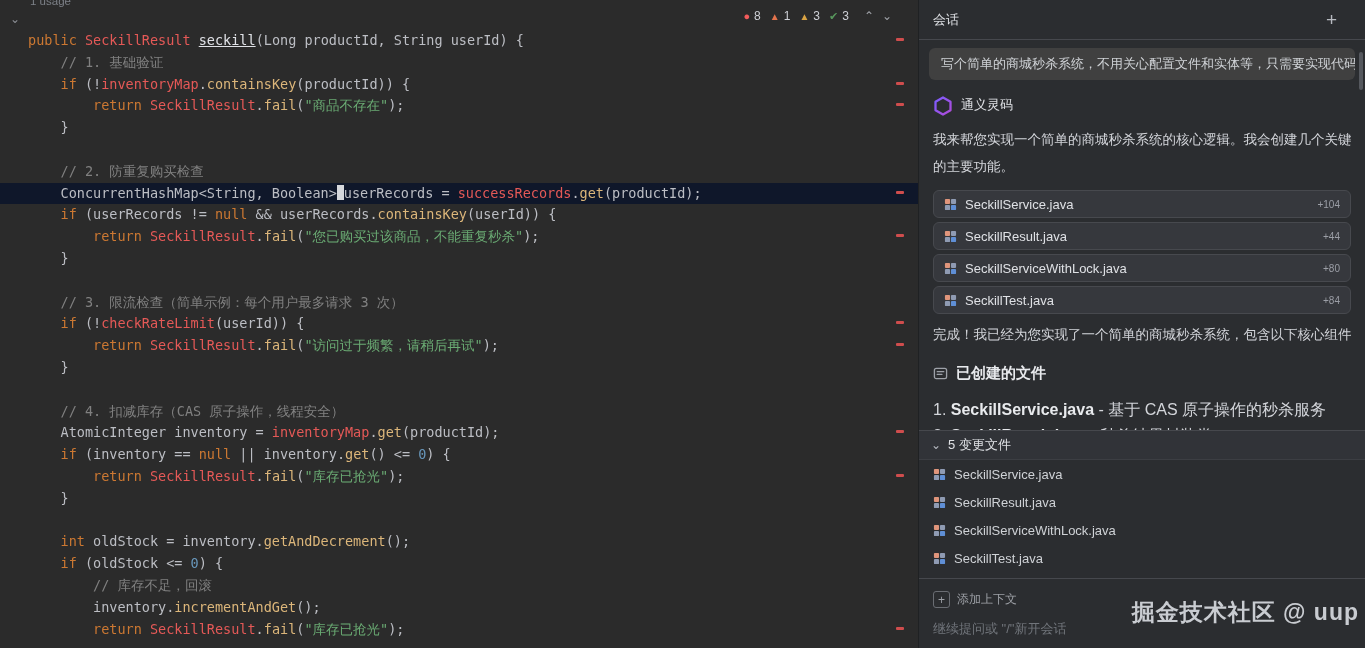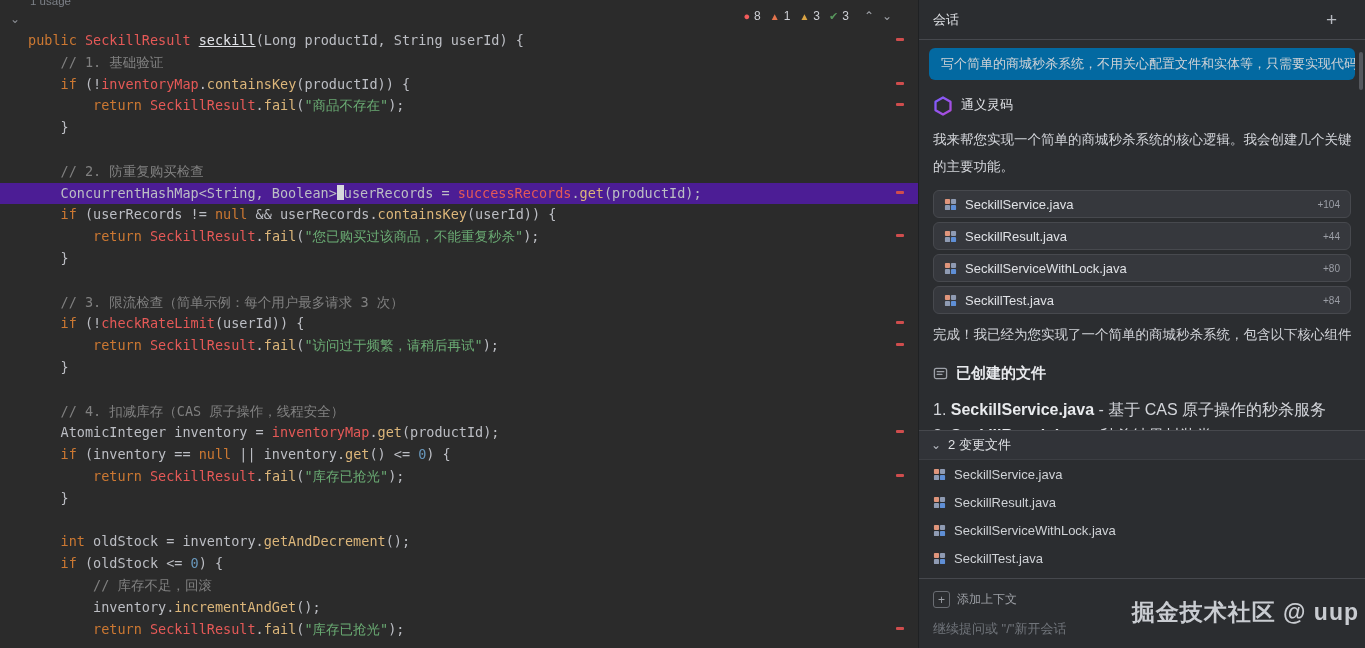--- a/index.html
+++ b/index.html
@@ -4,21 +4,21 @@
 <style>
   *{margin:0;padding:0;box-sizing:border-box}
   html,body{width:1365px;height:648px;overflow:hidden;background:#2b2d30;font-family:"Liberation Sans",sans-serif;position:relative}
 
   
   .editor{position:absolute;left:0;top:0;width:918px;height:648px;background:#2b2b2b;overflow:hidden}
   .usage-hint{position:absolute;left:30px;top:-5px;font-size:11.5px;color:#7d8188}
   .fold-icon{position:absolute;left:10px;top:12px;color:#8a8d93;font-size:12px}
   .code{position:absolute;left:0;top:30px;right:0;font-family:"DejaVu Sans Mono",monospace;font-size:13.5px}
   .cl{height:21.8px;line-height:21.8px;padding-left:28px;white-space:pre;color:#bcbec4}
-  .cl.active{background:#4c1d95}
+  .cl.active{background:#0f172a}
   .tk-kw{color:#cc7832}
   .tk-err{color:#e55957}
   .tk-call{color:#dcb67a}
   .tk-str{color:#6aab73}
   .tk-cmt{color:#808080}
   .tk-num{color:#6897bb}
   .tk-pl{color:#bcbec4}
   .tk-decl{color:#e0e2e7;text-decoration:underline}
   .caret{display:inline-block;width:7px;height:15px;background:#d6d8dc;vertical-align:-2px}
 
@@ -34,21 +34,21 @@
   .stripe-mark{position:absolute;left:1px;width:8px;height:3px;background:#cf4d4d;border-radius:1px}
 
   
   .chat{position:absolute;left:918px;top:0;width:447px;height:648px;background:#2b2d30;border-left:1px solid #1f2123;font-size:13px;color:#cfd2d6}
   .chat-header{height:40px;display:flex;align-items:center;padding:0 28px 0 14px;border-bottom:1px solid #46484d}
   .chat-title{font-size:13px;color:#dfe1e5}
   .plus-icon{margin-left:auto;font-size:19px;color:#b7bac0;line-height:1;cursor:pointer}
   .chat-scroll{position:absolute;left:0;right:0;top:40px;bottom:0;overflow:hidden}
   .chat-thumb{position:absolute;right:2px;top:12px;width:4px;height:38px;background:#55585e;border-radius:2px}
 
-  .user-card{margin:8px 10px 16px 10px;background:#0369a1;border-radius:6px;padding:7px 12px;color:#cfd2d6;white-space:nowrap;overflow:hidden}
+  .user-card{margin:8px 10px 16px 10px;background:#404040;border-radius:6px;padding:7px 12px;color:#cfd2d6;white-space:nowrap;overflow:hidden}
 
   .asst{padding:0 14px}
   .asst-head{margin-top:14px;display:flex;gap:8px}
   .asst-name{color:#dfe1e5}
   .intro{margin-top:10px;font-size:13.5px;color:#d3d5da;line-height:27px}
   .intro div{white-space:nowrap;overflow:hidden}
 
   .file-cards{margin-top:10px}
   .file-card{height:28px;margin-bottom:4px;background:#36383d;border:1px solid #47494e;border-radius:6px;display:flex;align-items:center;padding:0 10px;gap:8px;cursor:pointer}
   .file-name{color:#dfe1e5}
@@ -238,21 +238,21 @@
           <span>2.</span>
           <b>SeckillResult.java</b><span> - 秒杀结果封装类</span>
         </div>
       </div>
     </div>
   </div>
 
   <div class="changes">
     <div class="changes-header">
       <span class="chev">⌄</span>
-      <span>2 变更文件</span>
+      <span>5 变更文件</span>
     </div>
     <div class="change-row">
       <svg width="13" height="13" viewBox="0 0 14 14">
           <rect x="1" y="1" width="5.5" height="5.5" rx="1" fill="#e0957b"></rect>
           <rect x="7.5" y="1" width="5.5" height="5.5" rx="1" fill="#8f9bb3"></rect>
           <rect x="1" y="7.5" width="5.5" height="5.5" rx="1" fill="#8f9bb3"></rect>
           <rect x="7.5" y="7.5" width="5.5" height="5.5" rx="1" fill="#5f8fd6"></rect>
         </svg>
       <span>SeckillService.java</span>
     </div>

